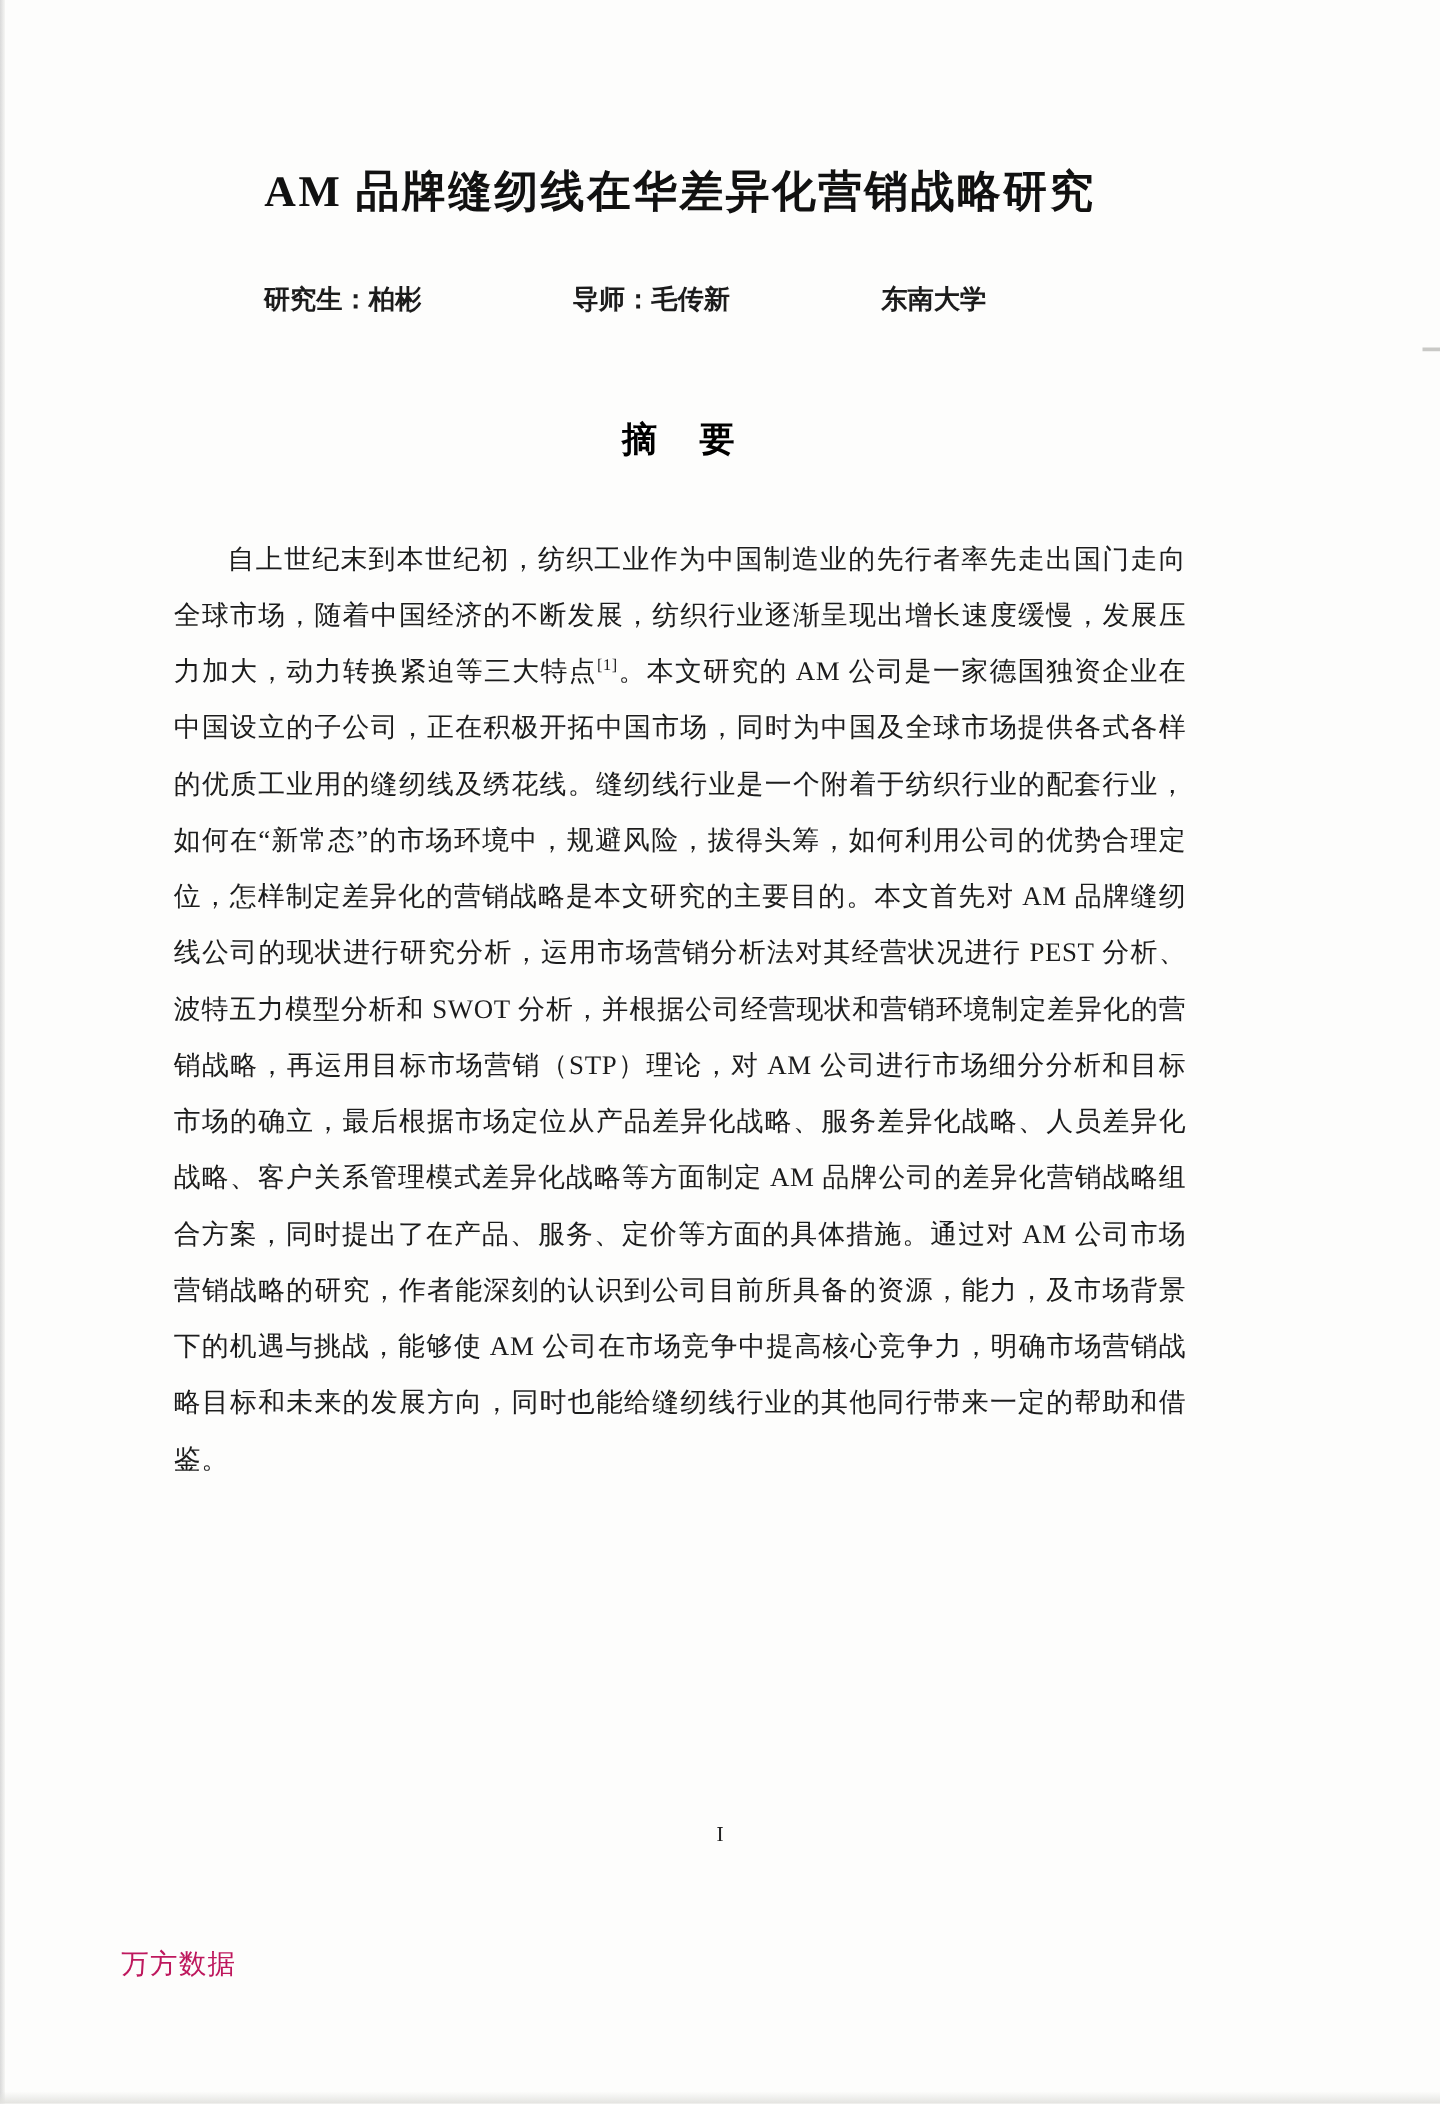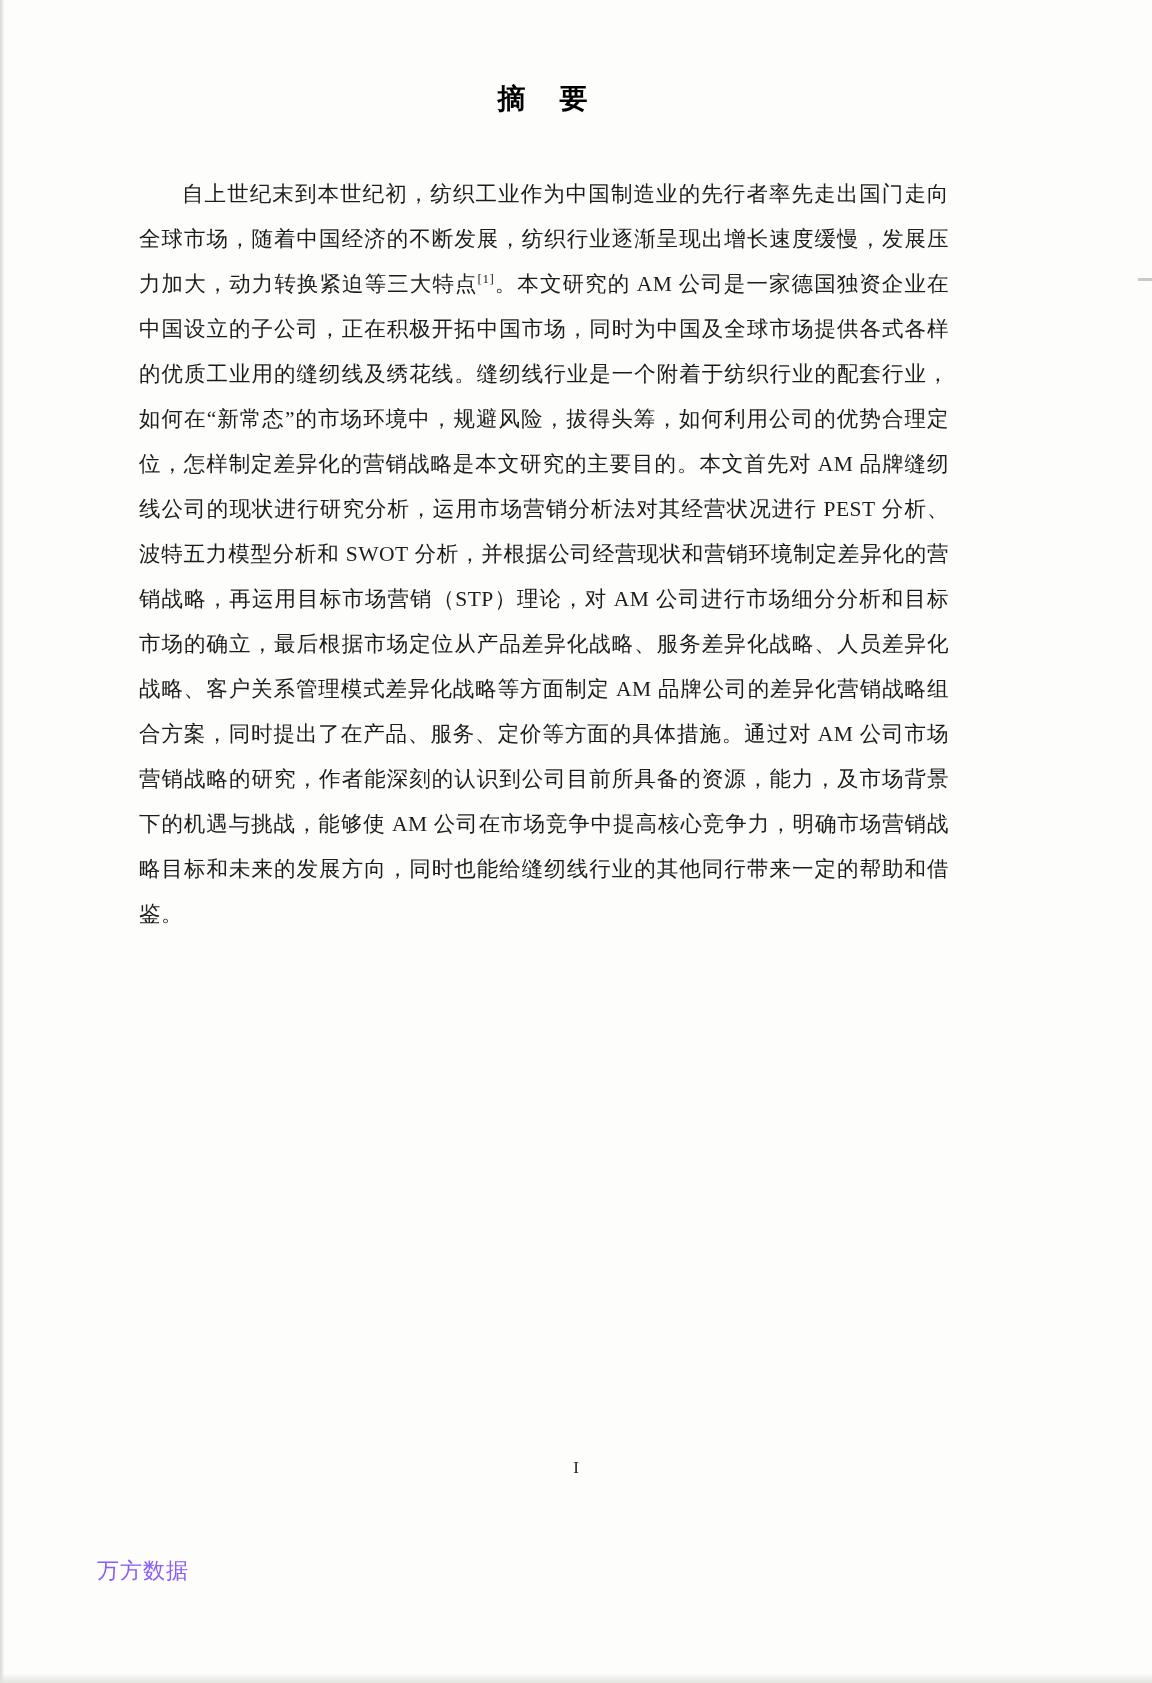--- a/index.html
+++ b/index.html
@@ -90,34 +90,40 @@
     width: 100%;
     text-align: center;
     font-size: 17px;
     color: #222;
   }
   .watermark {
     position: absolute;
     left: 97px;
     top: 1556px;
     font-size: 22px;
-    color: #8b5cf6;
+    color: #be185d;
     font-family: "Liberation Sans", "DejaVu Sans", sans-serif;
     letter-spacing: 1px;
   }
 </style>
 </head>
 <body>
 
 <div class="scan-edge-left"></div>
 <div class="scan-mark-right"></div>
 
 <div class="content">
 
+  <h1 class="title">AM 品牌缝纫线在华差异化营销战略研究</h1>
 
+  <div class="byline">
+    <span>研究生：柏彬</span>
+    <span>导师：毛传新</span>
+    <span>东南大学</span>
+  </div>
 
   <h2 class="abstract-heading">摘　要</h2>
 
   <p class="abstract-body"><span>自上世纪末到本世纪初，纺织工业作为中国制造业的先行者率先走出国门走向全球市场，随着中国经济的不断发展，纺织行业逐渐呈现出增长速度缓慢，发展压力加大，动力转换紧迫等三大特点</span><sup>[1]</sup><span>。本文研究的 AM 公司是一家德国独资企业在中国设立的子公司，正在积极开拓中国市场，同时为中国及全球市场提供各式各样的优质工业用的缝纫线及绣花线。缝纫线行业是一个附着于纺织行业的配套行业，如何在“新常态”的市场环境中，规避风险，拔得头筹，如何利用公司的优势合理定位，怎样制定差异化的营销战略是本文研究的主要目的。本文首先对 AM 品牌缝纫线公司的现状进行研究分析，运用市场营销分析法对其经营状况进行 PEST 分析、波特五力模型分析和 SWOT 分析，并根据公司经营现状和营销环境制定差异化的营销战略，再运用目标市场营销（STP）理论，对 AM 公司进行市场细分分析和目标市场的确立，最后根据市场定位从产品差异化战略、服务差异化战略、人员差异化战略、客户关系管理模式差异化战略等方面制定 AM 品牌公司的差异化营销战略组合方案，同时提出了在产品、服务、定价等方面的具体措施。通过对 AM 公司市场营销战略的研究，作者能深刻的认识到公司目前所具备的资源，能力，及市场背景下的机遇与挑战，能够使 AM 公司在市场竞争中提高核心竞争力，明确市场营销战略目标和未来的发展方向，同时也能给缝纫线行业的其他同行带来一定的帮助和借鉴。</span></p>
 
 
 </div>
 
 <div class="page-number">I</div>
 

